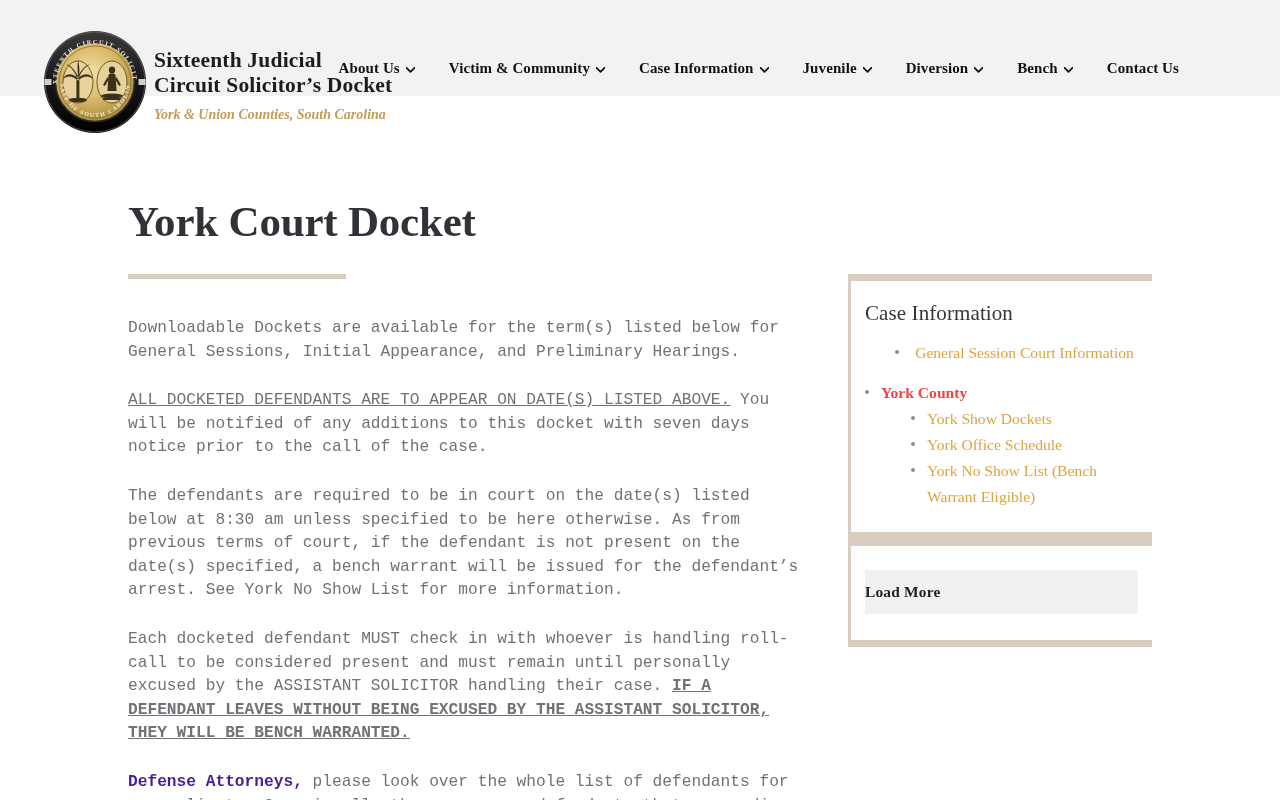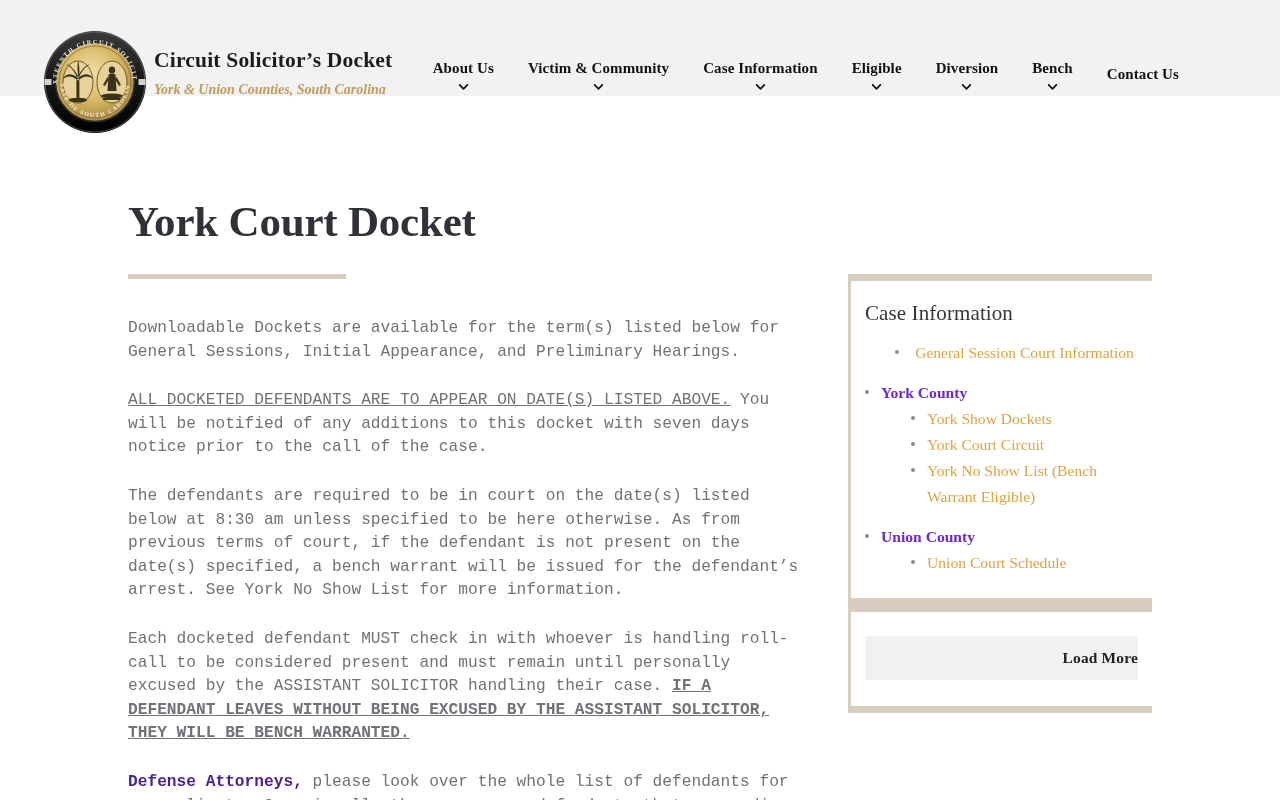--- a/index.html
+++ b/index.html
@@ -74,21 +74,20 @@
     gap: 0px;
     z-index: 5;
   }
   .nav-item {
     display: flex;
     align-items: center;
     gap: 6px;
     padding: 0 17px;
     cursor: pointer;
     white-space: nowrap;
-    flex-direction: column;
   }
   .nav-label {
     font-family: "Liberation Serif", "DejaVu Serif", serif;
     font-size: 15px;
     font-weight: bold;
     color: #111111;
     letter-spacing: 0.1px;
   }
   .chev {
     display: inline-block;
@@ -211,41 +210,41 @@
     height: 4px;
     border-radius: 50%;
     background: #8a8d91;
   }
   li.menu-li > .li-text.link {
     color: #dca441;
     cursor: pointer;
     text-decoration: none;
   }
   li.menu-li > .li-text.plain {
-    color: #6d28d9;
+    color: #ef4444;
     font-weight: bold;
   }
   li.group-li { margin-top: 14px; }
   li.group-li > ul.menu-sub { margin-top: 0px; }
   .li-text { display: inline; }
 
   #load-more-widget .widget-inner {
     padding: 24px 14px 26px 14px;
   }
   #load-more-button {
     display: block;
     width: 100%;
     background: #f1f1f1;
     border: none;
     padding: 13px 0;
     font-family: "Liberation Serif", "DejaVu Serif", serif;
     font-size: 15.4px;
     font-weight: bold;
     color: #1d1f22;
-    text-align: right;
+    text-align: left;
     cursor: pointer;
     letter-spacing: 0.2px;
   }
 </style>
 </head>
 <body>
 
 <header id="site-header">
   <div id="header-inner">
 
@@ -298,20 +297,21 @@
         <text font-family="Liberation Serif, serif" font-size="5.9" font-weight="bold" fill="#f0eee9" letter-spacing="1.4">
           <textPath href="#arcBot" startOffset="50%" text-anchor="middle">STATE OF SOUTH CAROLINA</textPath>
         </text>
 
         <rect x="1.5" y="49" width="7" height="6" fill="#f0eee9" opacity="0.85"></rect>
         <rect x="95.5" y="49" width="7" height="6" fill="#f0eee9" opacity="0.85"></rect>
       </svg>
     </div>
 
     <div id="brand-text">
+      <div class="brand-line">Sixteenth Judicial</div>
       <div class="brand-line">Circuit Solicitor’s Docket</div>
       <div id="brand-sub">York &amp; Union Counties, South Carolina</div>
     </div>
 
     <nav id="primary-nav">
 
       <div class="nav-item">
         <span class="nav-label">About Us</span>
         <span class="chev">
             <svg width="9" height="6" viewBox="0 0 9 6">
@@ -332,21 +332,21 @@
       <div class="nav-item">
         <span class="nav-label">Case Information</span>
         <span class="chev">
             <svg width="9" height="6" viewBox="0 0 9 6">
               <path d="M0.6 0.8 L4.5 4.9 L8.4 0.8" fill="none" stroke="#111" stroke-width="1.7" stroke-linecap="round" stroke-linejoin="round"></path>
             </svg>
           </span>
       </div>
 
       <div class="nav-item">
-        <span class="nav-label">Eligible</span>
+        <span class="nav-label">Juvenile</span>
         <span class="chev">
             <svg width="9" height="6" viewBox="0 0 9 6">
               <path d="M0.6 0.8 L4.5 4.9 L8.4 0.8" fill="none" stroke="#111" stroke-width="1.7" stroke-linecap="round" stroke-linejoin="round"></path>
             </svg>
           </span>
       </div>
 
       <div class="nav-item">
         <span class="nav-label">Diversion</span>
         <span class="chev">
@@ -427,39 +427,29 @@
           <li class="menu-li group-li">
             <span class="bullet"></span>
             <span class="li-text plain">York County</span>
             <ul class="menu-sub">
               <li class="menu-li">
                 <span class="bullet"></span>
                 <span class="li-text link">York Show Dockets</span>
               </li>
               <li class="menu-li">
                 <span class="bullet"></span>
-                <span class="li-text link">York Court Circuit</span>
+                <span class="li-text link">York Office Schedule</span>
               </li>
               <li class="menu-li">
                 <span class="bullet"></span>
                 <span class="li-text link">York No Show List (Bench Warrant Eligible)</span>
               </li>
             </ul>
           </li>
 
-          <li class="menu-li group-li">
-            <span class="bullet"></span>
-            <span class="li-text plain">Union County</span>
-            <ul class="menu-sub">
-              <li class="menu-li">
-                <span class="bullet"></span>
-                <span class="li-text link">Union Court Schedule</span>
-              </li>
-            </ul>
-          </li>
 
         </ul>
       </div>
     </section>
 
     <section class="widget" id="load-more-widget">
       <div class="widget-inner">
         <button id="load-more-button">Load More</button>
       </div>
     </section>

